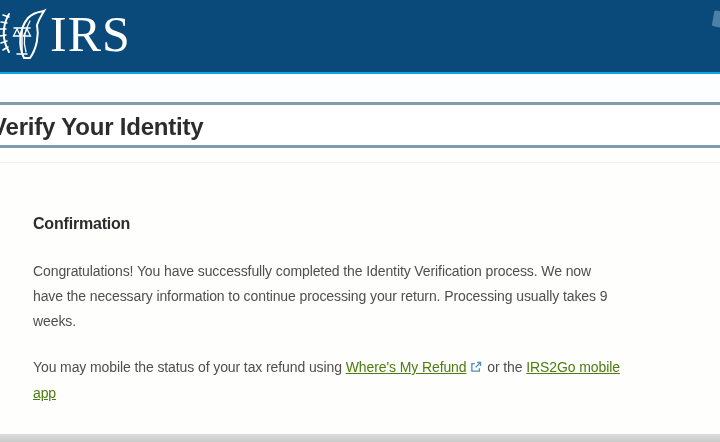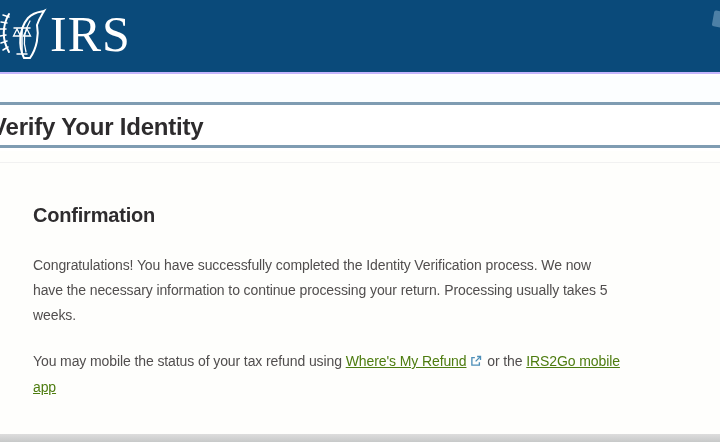--- a/index.html
+++ b/index.html
@@ -10,21 +10,21 @@
     overflow: hidden;
     background: #ffffff;
     font-family: "Liberation Sans", sans-serif;
   }
 
   
   .site-header {
     position: absolute; top: 0; left: 0; right: 0;
     height: 74px;
     background: #0a4a7a;
-    border-bottom: 2px solid #c4b5fd;
+    border-bottom: 2px solid #0ea5e9;
     display: flex; align-items: center;
     padding-left: 1px;
   }
   .logo-lockup { display: flex; align-items: center; cursor: pointer; }
   .logo-lockup svg { display: block; margin-left: -2px; }
   .logo-wordmark {
     font-family: "Liberation Serif", serif;
     color: #ffffff;
     font-size: 50px;
     line-height: 1;
@@ -70,22 +70,22 @@
     position: absolute; top: 151px; left: 0; right: 0; bottom: 8px;
     background: #fefefc;
     padding: 52px 0 0 33px;
   }
   .main-content::before {
     content: "";
     position: absolute; top: 11px; left: 0; right: 0;
     border-top: 1px solid #f1f1f1;
   }
   .section-heading {
-    margin: 1px 0 26px 0;
-    font-size: 20px;
+    margin: 12px 0 26px 0;
+    font-size: 16px;
     font-weight: bold;
     color: #2e2c2e;
     letter-spacing: -0.2px;
   }
   .body-para {
     width: 588px;
     margin: 0 0 21px 0;
     font-size: 14px;
     line-height: 25px;
     letter-spacing: -0.1px;
@@ -137,21 +137,21 @@
 
 <div class="subheader-strip"></div>
 
 <section class="title-bar">
   <h1 class="page-title">Verify Your Identity</h1>
 </section>
 
 <main class="main-content">
   <h2 class="section-heading">Confirmation</h2>
 
-  <p class="body-para">Congratulations! You have successfully completed the Identity Verification process. We now have the necessary information to continue processing your return. Processing usually takes 5 weeks.</p>
+  <p class="body-para">Congratulations! You have successfully completed the Identity Verification process. We now have the necessary information to continue processing your return. Processing usually takes 9 weeks.</p>
 
 
   <p class="body-para">
     <span>You may mobile the status of your tax refund using </span><a class="body-link" href="#"><span>Where's My Refund</span><span class="ext-icon"><svg width="12" height="12" viewBox="0 0 16 16" fill="none" stroke="currentColor" stroke-width="1.8">
             <path d="M6.5 3.5 H2.5 V13.5 H12.5 V9.5"></path>
             <path d="M9.5 2 H14 V6.5"></path>
             <path d="M13.5 2.5 L7.5 8.5"></path>
           </svg></span></a><span> or the </span><a class="body-link" href="#"><span>IRS2Go mobile app</span></a>
   </p>
 </main>

